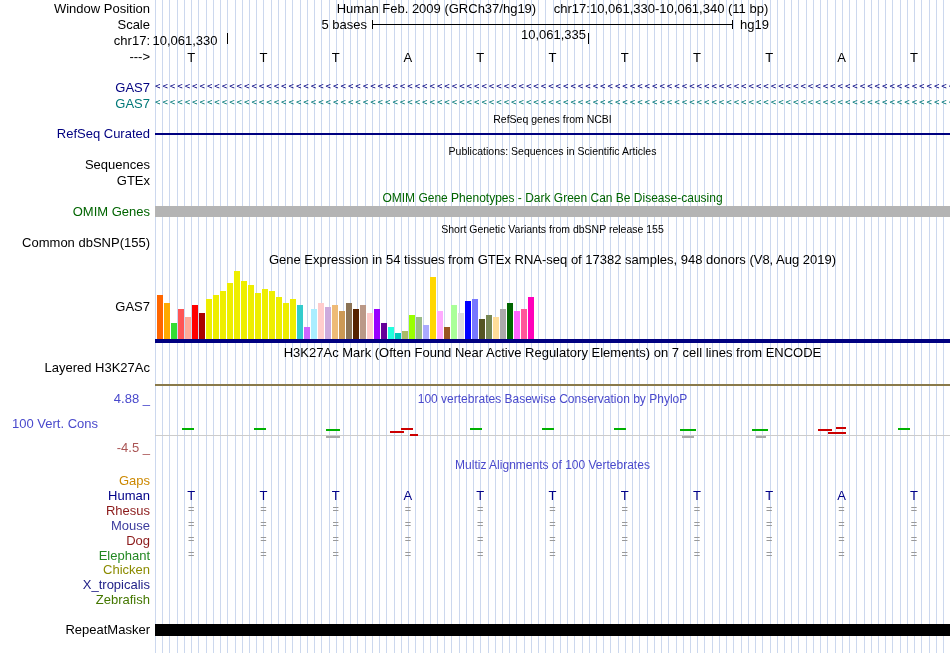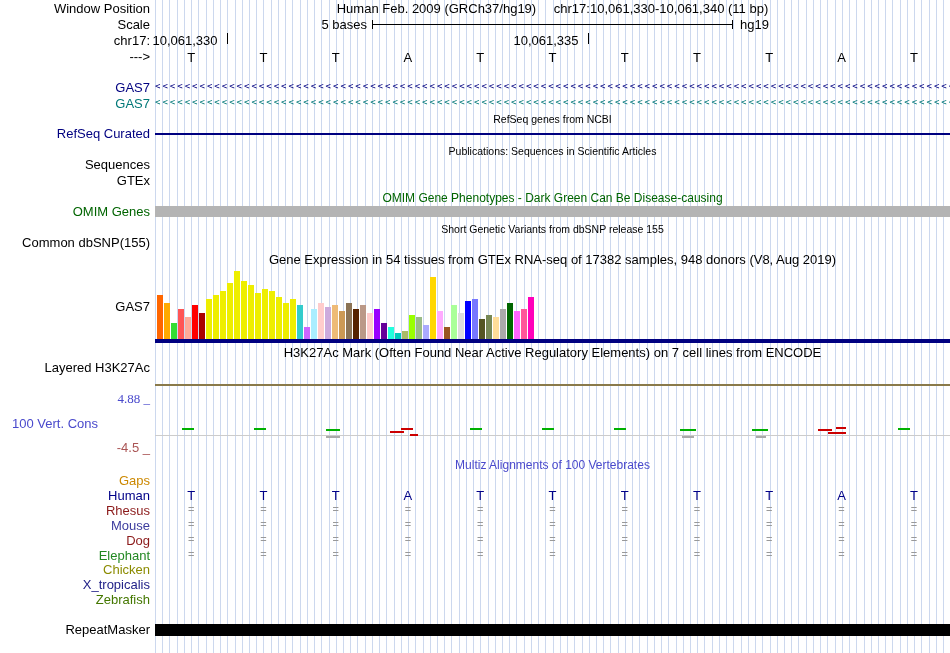--- a/index.html
+++ b/index.html
@@ -33,21 +33,21 @@
   <div class="abs lbl margin" style="top:18px">Scale</div>
   <div class="abs lbl" style="top:18px;left:270px;width:97px;text-align:right">5 bases</div>
   <div class="abs hline" style="top:24px;left:372px;width:361px"></div>
   <div class="abs vtick" style="top:20px;left:372px;height:9px"></div>
   <div class="abs vtick" style="top:20px;left:732px;height:9px"></div>
   <div class="abs lbl" style="top:18px;left:740px">hg19</div>
 
   <div class="abs lbl margin" style="top:34px">chr17:</div>
   <div class="abs lbl" style="top:34px;left:145px;width:80px;text-align:center">10,061,330</div>
   <div class="abs vtick" style="top:33px;left:227px;height:11px"></div>
-  <div class="abs lbl" style="top:34px;left:506px;width:80px;text-align:center">10,061,335</div>
+  <div class="abs lbl" style="top:28px;left:506px;width:80px;text-align:right">10,061,335</div>
   <div class="abs vtick" style="top:33px;left:588px;height:11px"></div>
 
   <div class="abs lbl margin" style="top:50px">---&gt;</div>
   <div id="seq-row">
       <div class="abs" style="left: 185.136px; top: 50px; width: 12px; text-align: center; font: 13px &quot;Liberation Sans&quot;, sans-serif; color: rgb(0, 0, 0);">T</div>
       <div class="abs" style="left: 257.409px; top: 50px; width: 12px; text-align: center; font: 13px &quot;Liberation Sans&quot;, sans-serif; color: rgb(0, 0, 0);">T</div>
       <div class="abs" style="left: 329.682px; top: 50px; width: 12px; text-align: center; font: 13px &quot;Liberation Sans&quot;, sans-serif; color: rgb(0, 0, 0);">T</div>
       <div class="abs" style="left: 401.955px; top: 50px; width: 12px; text-align: center; font: 13px &quot;Liberation Sans&quot;, sans-serif; color: rgb(0, 0, 0);">A</div>
       <div class="abs" style="left: 474.227px; top: 50px; width: 12px; text-align: center; font: 13px &quot;Liberation Sans&quot;, sans-serif; color: rgb(0, 0, 0);">T</div>
       <div class="abs" style="left: 546.5px; top: 50px; width: 12px; text-align: center; font: 13px &quot;Liberation Sans&quot;, sans-serif; color: rgb(0, 0, 0);">T</div>
@@ -137,21 +137,22 @@
       <div class="abs" style="left: 514px; top: 311px; width: 6px; height: 28px; background: rgb(255, 102, 255);"></div>
       <div class="abs" style="left: 521px; top: 309px; width: 6px; height: 30px; background: rgb(255, 85, 153);"></div>
       <div class="abs" style="left: 528px; top: 297px; width: 6px; height: 42px; background: rgb(255, 0, 187);"></div>
     </div>
   <div class="abs" style="top: 339px; left: 155px; width: 795px; height: 4px; background: rgb(0, 0, 128);"></div>
 
   <div class="abs lbl cap" style="top:346px">H3K27Ac Mark (Often Found Near Active Regulatory Elements) on 7 cell lines from ENCODE</div>
   <div class="abs lbl margin" style="top:361px">Layered H3K27Ac</div>
   <div class="abs" style="top: 384px; left: 155px; width: 795px; height: 2px; background: rgb(138, 122, 74);"></div>
 
-  <div class="abs lbl margin" style="top: 392px; color: rgb(73, 73, 204); font-family: Liberation Serif, serif;">4.88 _</div>
+  <div class="abs md cap" style="top: 392px; color: rgb(73, 73, 204);">100 vertebrates Basewise Conservation by PhyloP</div>
+  <div class="abs lbl margin" style="top: 392px; color: rgb(73, 73, 204);">4.88 _</div>
   <div class="abs lbl" style="top: 417px; left: 12px; color: rgb(73, 73, 204);">100 Vert. Cons</div>
   <div class="abs" style="top:435px;left:155px;width:795px;height:1px;background:#cccccc"></div>
   <div id="phylop-marks">
       <div class="abs" style="left: 182px; top: 428px; width: 12px; height: 2px; background: rgb(0, 176, 0);"></div>
       <div class="abs" style="left: 254px; top: 428px; width: 12px; height: 2px; background: rgb(0, 176, 0);"></div>
       <div class="abs" style="left: 326px; top: 429px; width: 14px; height: 2px; background: rgb(0, 176, 0);"></div>
       <div class="abs" style="left: 326px; top: 436px; width: 14px; height: 2px; background: rgb(170, 170, 170);"></div>
       <div class="abs" style="left: 390px; top: 431px; width: 14px; height: 2px; background: rgb(204, 0, 0);"></div>
       <div class="abs" style="left: 401px; top: 428px; width: 12px; height: 2px; background: rgb(204, 0, 0);"></div>
       <div class="abs" style="left: 410px; top: 434px; width: 8px; height: 2px; background: rgb(204, 0, 0);"></div>

